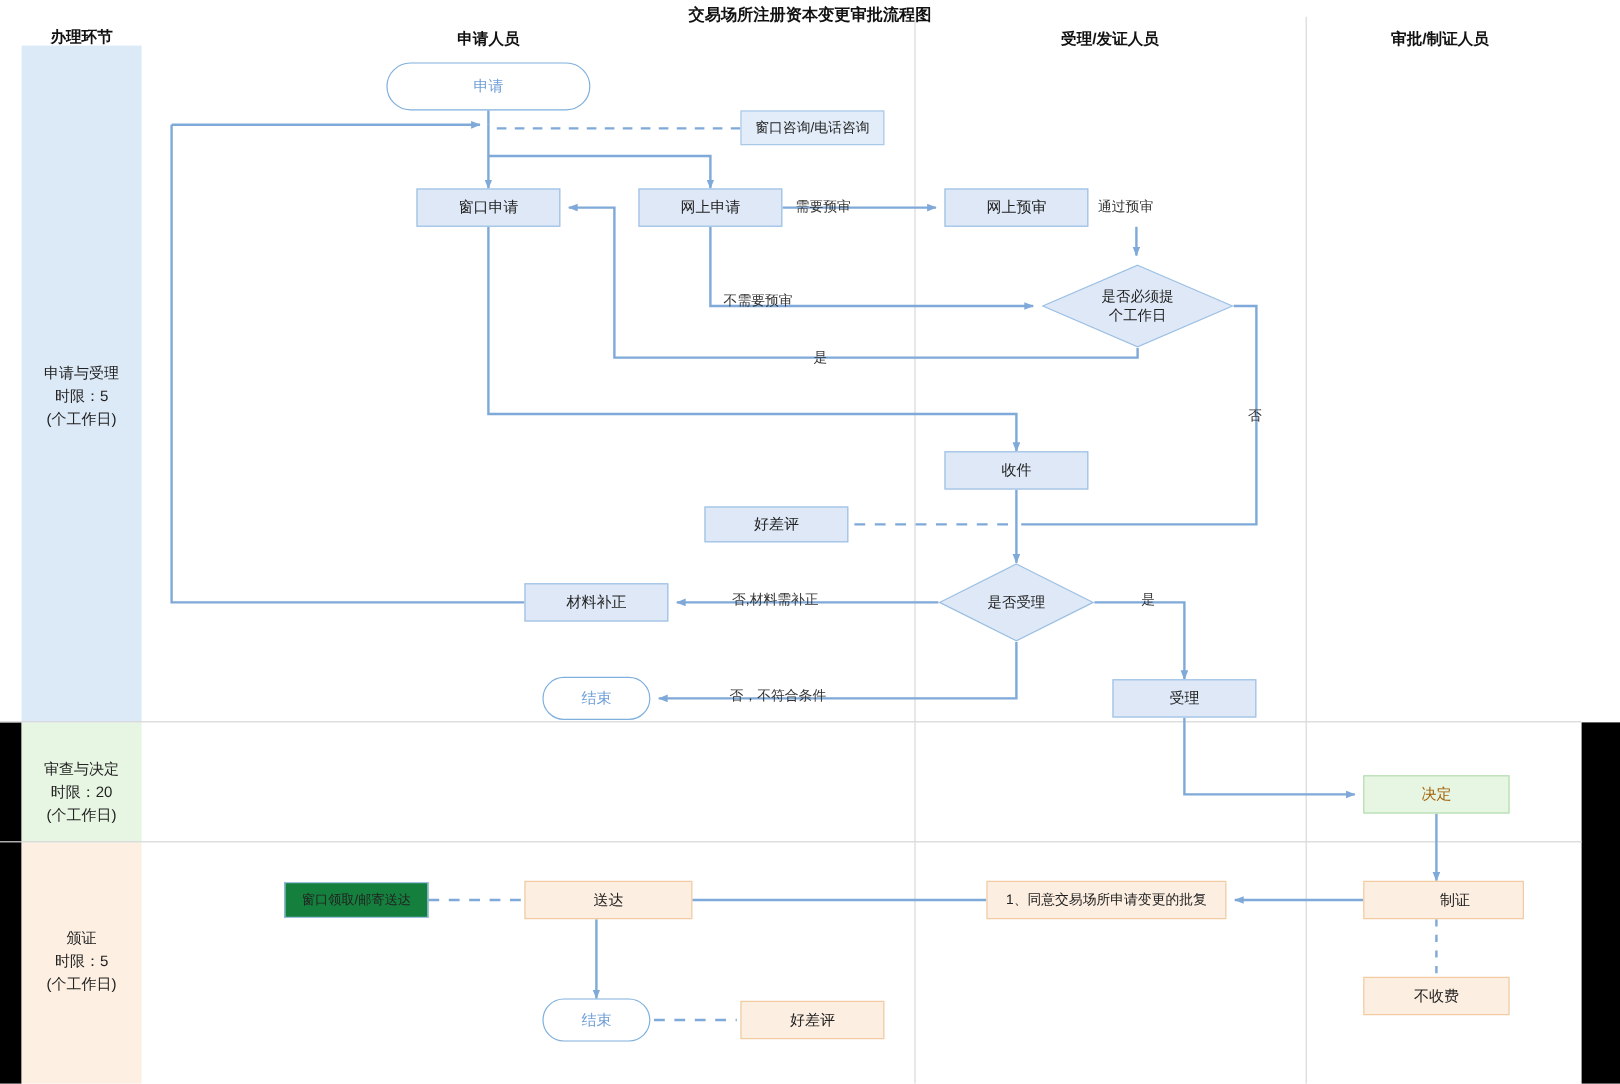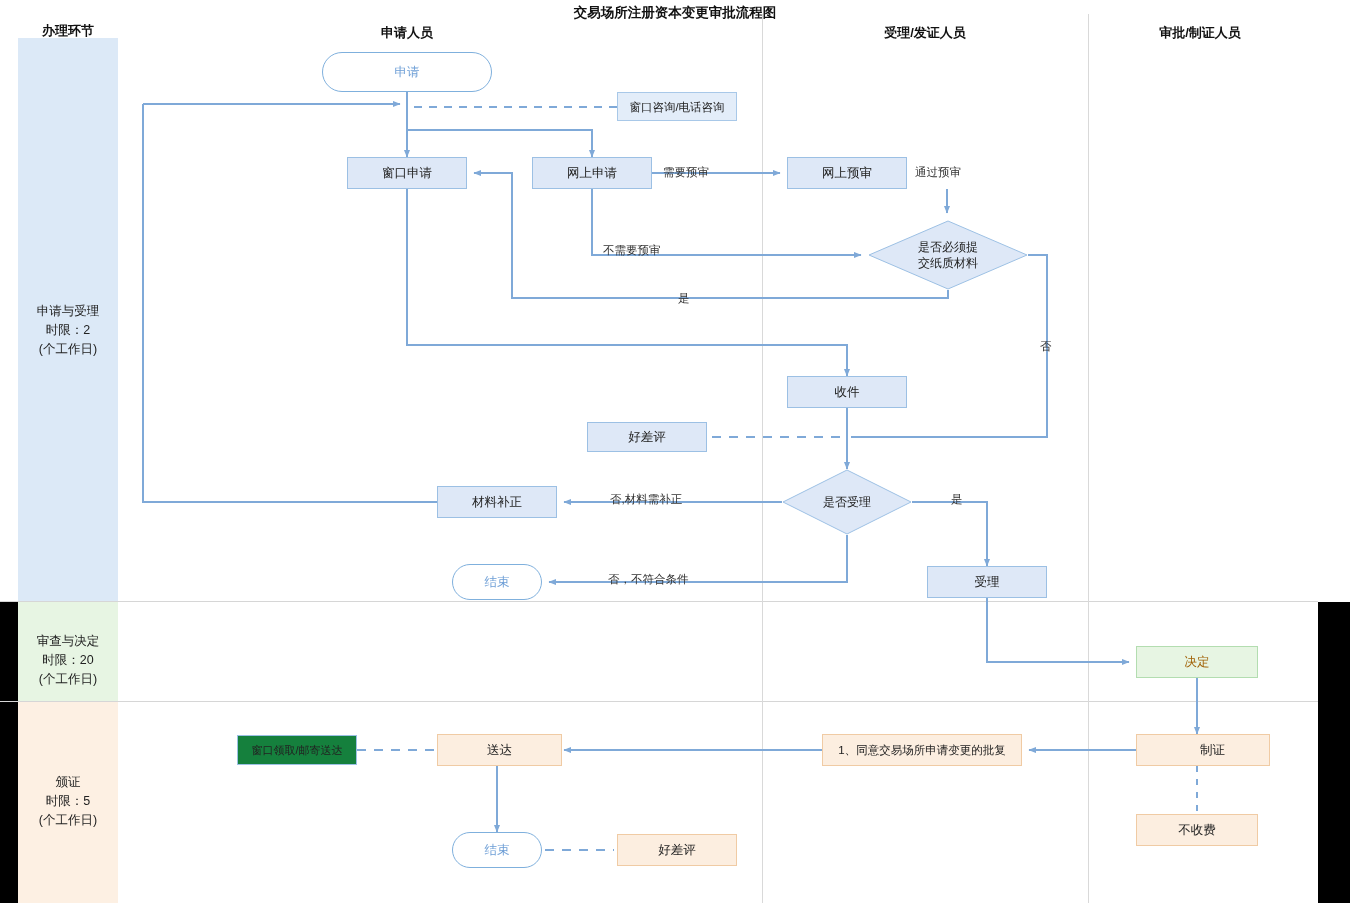--- a/index.html
+++ b/index.html
@@ -61,21 +61,21 @@
   <div class="col-head" style="left:0px;top:22px;width:136px;">办理环节</div>
   <div class="col-head" style="left:337px;top:24px;width:140px;">申请人员</div>
   <div class="col-head" style="left:850px;top:24px;width:150px;">受理/发证人员</div>
   <div class="col-head" style="left:1125px;top:24px;width:150px;">审批/制证人员</div>
 
   <div class="phase-bg" style="top:38px;height:564px;background:#dce9f7;"></div>
   <div class="phase-bg" style="top:602px;height:100px;background:#e7f5e3;"></div>
   <div class="phase-bg" style="top:702px;height:201px;background:#fdf0e3;"></div>
 
   <div class="phase-label" style="top:302px;">申请与受理
-时限：2
+时限：5
 (个工作日)</div>
   <div class="phase-label" style="top:632px;">审查与决定
 时限：20
 (个工作日)</div>
   <div class="phase-label" style="top:773px;">颁证
 时限：5
 (个工作日)</div>
 
   <div class="h-sep" style="left:0px;top:601px;width:1318px;"></div>
   <div class="h-sep" style="left:0px;top:701px;width:1318px;"></div>
@@ -164,35 +164,35 @@
   <div class="node n-blue" style="left:927px;top:566px;width:120px;height:32px;">受理</div>
 
   <div class="node n-green" style="left:1136px;top:646px;width:122px;height:32px;">决定</div>
 
   <div class="node n-orange" style="left:1136px;top:734px;width:134px;height:32px;padding-left:19px;">制证</div>
 
   <div class="node n-orange" style="left:1136px;top:814px;width:122px;height:32px;">不收费</div>
 
   <div class="node n-orange" style="left:822px;top:734px;width:200px;height:32px;font-size:11.5px;">1、同意交易场所申请变更的批复</div>
 
-  <div class="node n-orange" style="left:437px;top:734px;width:125px;height:32px;">送达</div>
+  <div class="node n-orange" style="left:437px;top:734px;width:140px;height:32px;">送达</div>
 
   <div class="node n-plain" style="left:237px;top:735px;width:120px;height:30px;font-size:11px;">窗口领取/邮寄送达</div>
 
   <div class="node n-round" style="left:452px;top:832px;width:90px;height:36px;">结束</div>
 
   <div class="node n-orange" style="left:617px;top:834px;width:120px;height:32px;">好差评</div>
 
   <div class="diamond" style="left:868px;top:220px;width:160px;height:70px;">
     <svg width="160" height="70" viewBox="0 0 160 70">
       <polygon points="80,1 159,35 80,69 1,35" fill="#dee8f7" stroke="#9cc0e4" stroke-width="1"></polygon>
     </svg>
     <div class="dtext">
       <span>是否必须提</span>
-      <span>交纸质材料</span>
+      <span>个工作日</span>
     </div>
   </div>
 
   <div class="diamond" style="left:782px;top:469px;width:130px;height:66px;">
     <svg width="130" height="66" viewBox="0 0 130 66">
       <polygon points="65,1 129,33 65,65 1,33" fill="#dee8f7" stroke="#9cc0e4" stroke-width="1"></polygon>
     </svg>
     <div class="dtext">
       <span>是否受理</span>
     </div>

